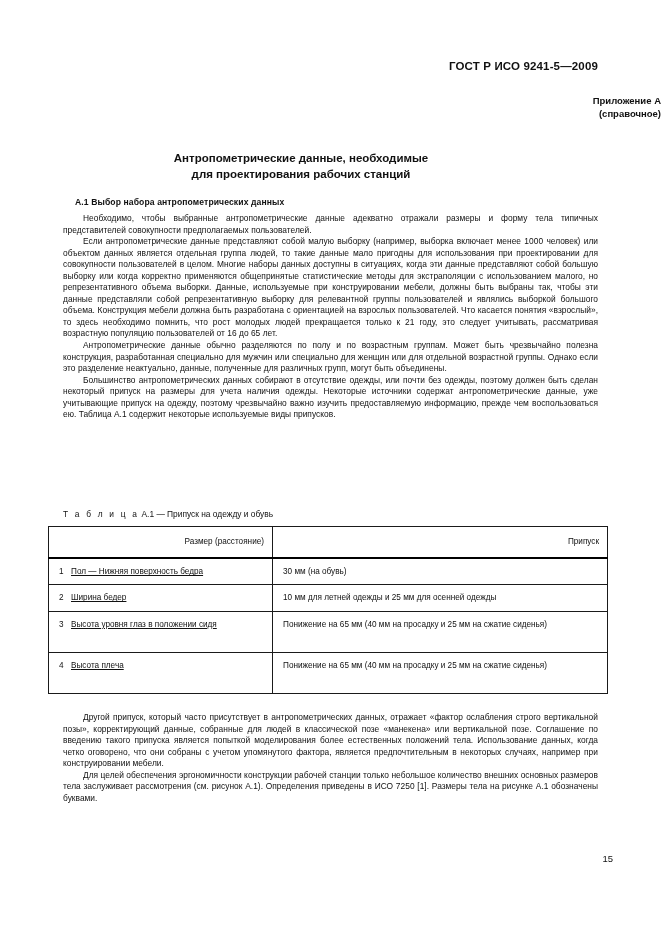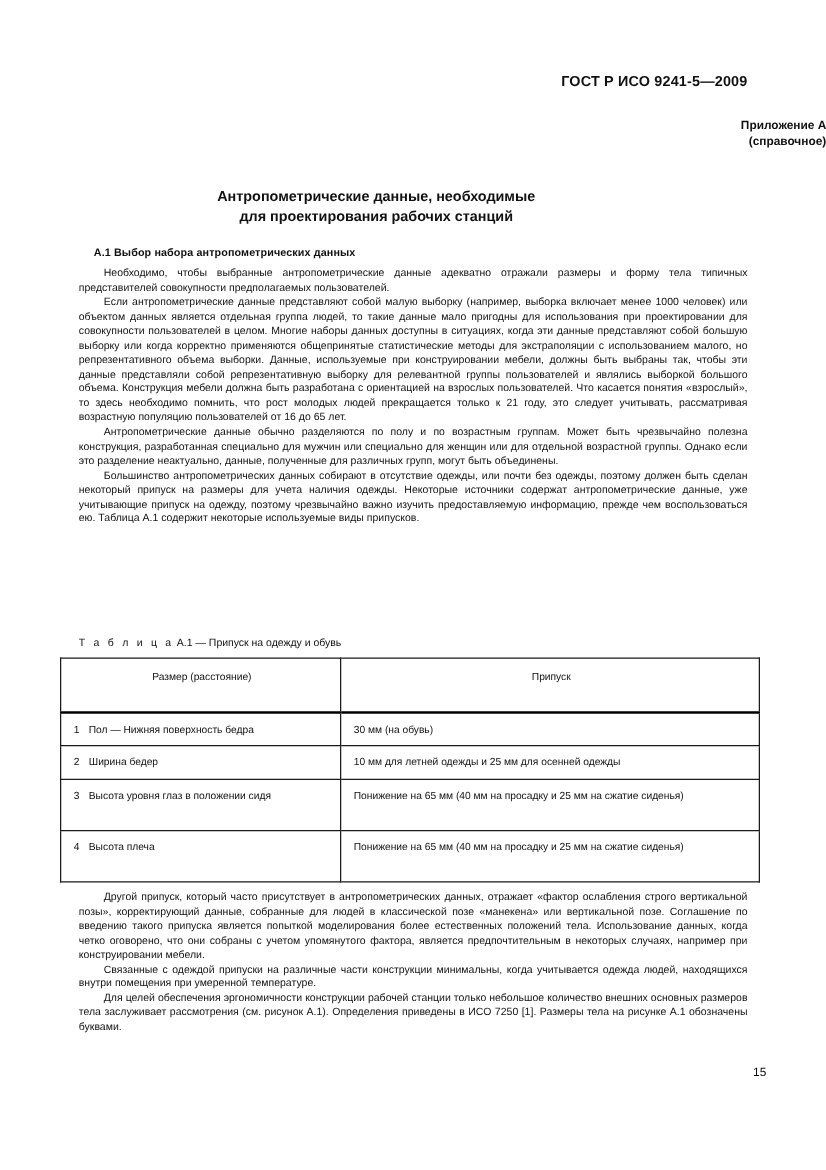--- a/index.html
+++ b/index.html
@@ -105,27 +105,28 @@
   }
   table.allow-table th,
   table.allow-table td {
     border: 1px solid #1a1a1a;
     vertical-align: top;
     padding: 7px 8px 7px 10px;
     line-height: 11.2px;
     font-weight: normal;
   }
   table.allow-table thead th {
-    text-align: center;
+    text-align: right;
     padding-top: 9px;
-    padding-bottom: 22px;
+    padding-bottom: 10px;
     border-bottom: 2px solid #000;
   }
   table.allow-table td.col-size {
     width: 205px;
+    text-decoration: underline;
   }
   table.allow-table td.tall {
     height: 26px;
   }
   .rownum {
     display: inline-block;
     min-width: 12px;
   }
 
   
@@ -204,19 +205,18 @@
         <td class="col-size tall">
           <span class="rownum">4</span><span>Высота плеча</span>
         </td>
         <td class="tall">Понижение на 65 мм (40 мм на просадку и 25 мм на сжатие сиденья)</td>
       </tr>
     </tbody>
   </table>
 
   <div class="content-bottom">
     <p class="body">Другой припуск, который часто присутствует в антропометрических данных, отражает «фактор ослабления строго вертикальной позы», корректирующий данные, собранные для людей в классической позе «манекена» или вертикальной позе. Соглашение по введению такого припуска является попыткой моделирования более естественных положений тела. Использование данных, когда четко оговорено, что они собраны с учетом упомянутого фактора, является предпочтительным в некоторых случаях, например при конструировании мебели.</p>
-    <p class="body">Связанные с одеждой припуски на различные части конструкции минимальны, когда учитывается одежда людей, находящихся внутри помещения при умеренной температуре.</p>
     <p class="body">Для целей обеспечения эргономичности конструкции рабочей станции только небольшое количество внешних основных размеров тела заслуживает рассмотрения (см. рисунок А.1). Определения приведены в ИСО 7250 [1]. Размеры тела на рисунке А.1 обозначены буквами.</p>
   </div>
 
   <div class="folio">15</div>
 
 </div>
 
 </body></html>

